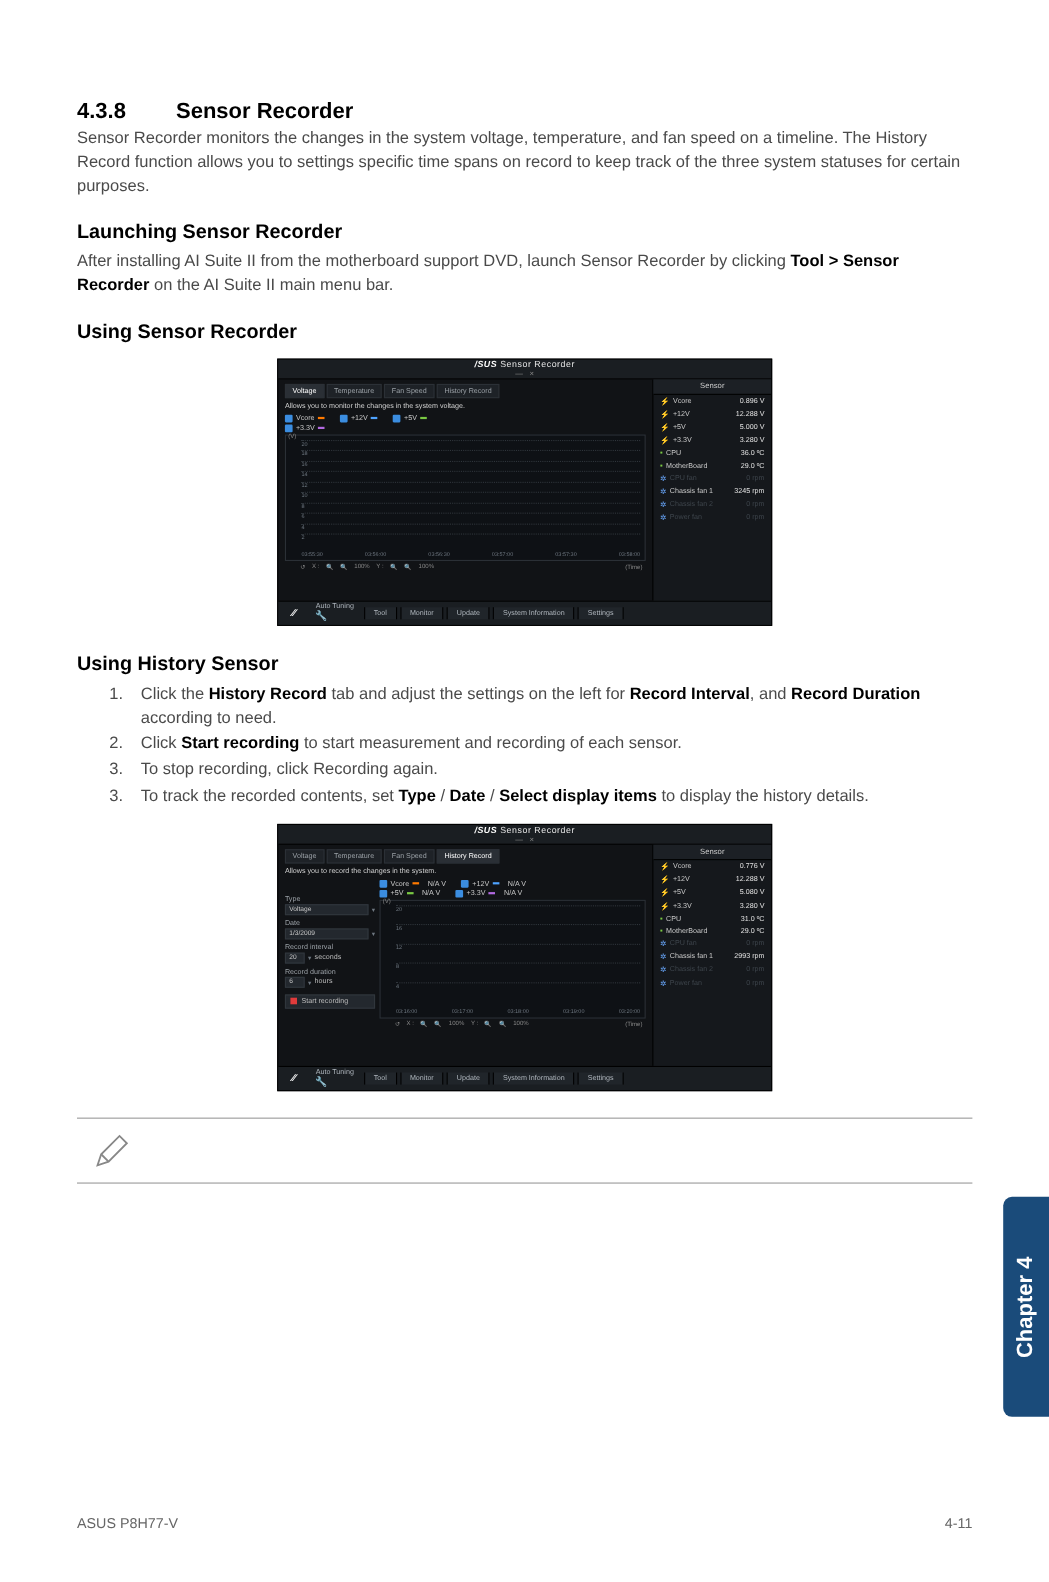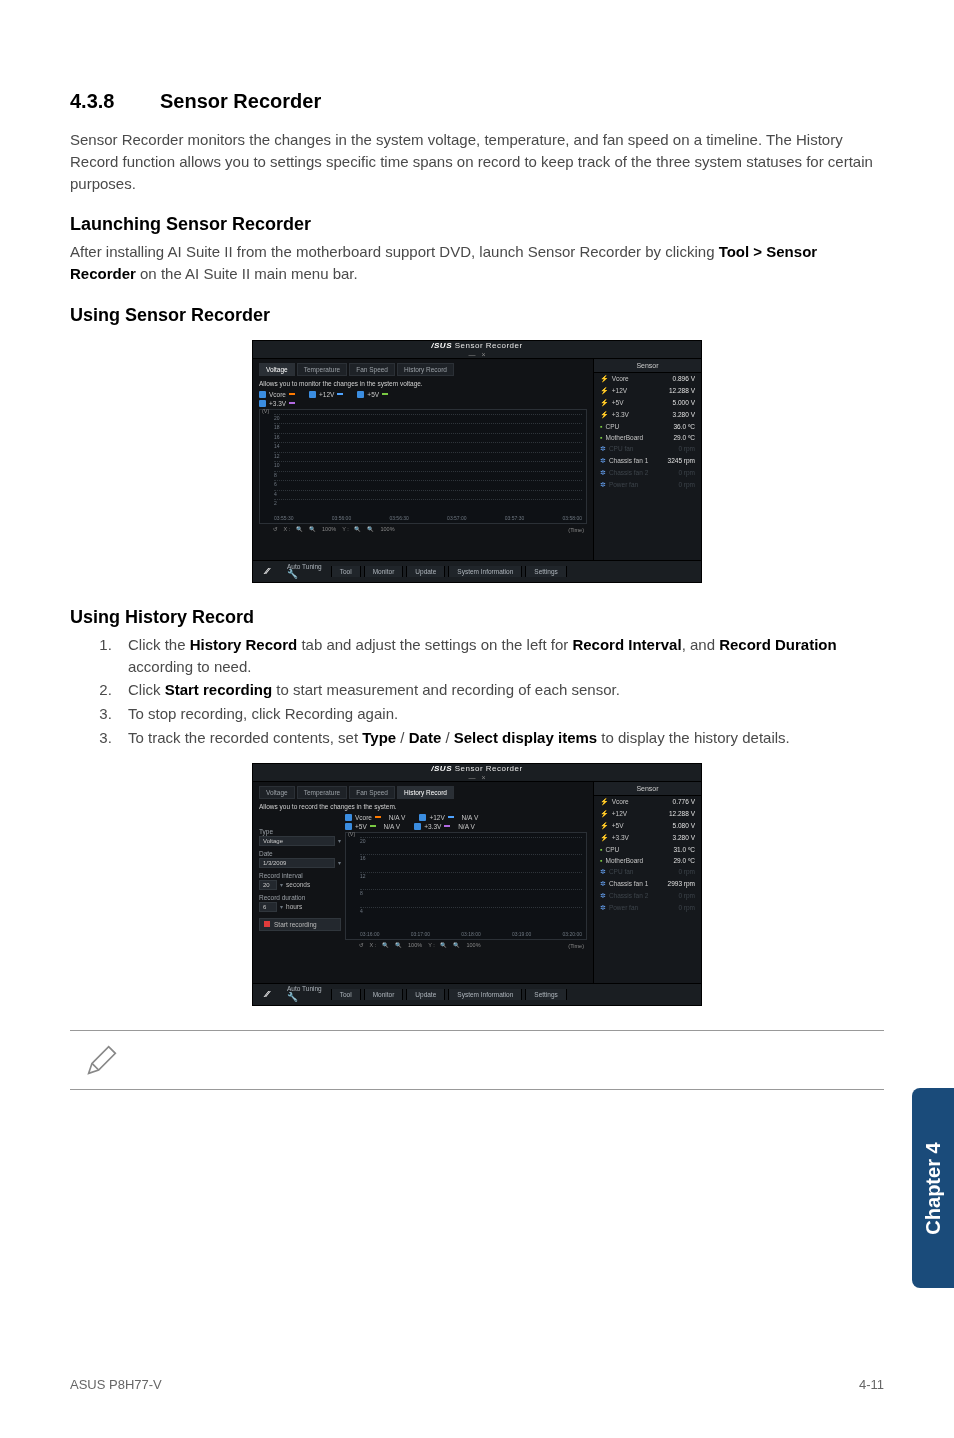--- a/index.html
+++ b/index.html
@@ -11,21 +11,21 @@
     position: relative;
     color: #333;
   }
   .page {
     padding: 90px 70px 40px 70px;
   }
   h2.section-num {
     font-size: 20px;
     font-weight: bold;
     color: #000;
-    margin-bottom: 16px;
+    margin-bottom: 2px;
   }
   h2.section-num .num { display:inline-block; width:90px; }
   p.body {
     font-size: 15px;
     line-height: 1.45;
     color: #4a4a4a;
     margin-bottom: 20px;
   }
   h3.sub {
     font-size: 18px;
@@ -355,21 +355,21 @@
       <div class="ft-logo">⁄⁄</div>
       <div class="ft-auto"><span>Auto Tuning</span><br><span class="icon">🔧</span></div>
       <div class="ft-btn">Tool</div>
       <div class="ft-btn">Monitor</div>
       <div class="ft-btn">Update</div>
       <div class="ft-btn">System Information</div>
       <div class="ft-btn">Settings</div>
     </div>
   </div>
 
-  <h3 class="sub">Using History Record</h3>
+  <h3 class="sub">Using History Sensor</h3>
   <ol class="steps">
     <li><span>Click the </span><b>History Record</b><span> tab and adjust the settings on the left for </span><b>Record Interval</b><span>, and </span><b>Record Duration</b><span> according to need.</span></li>
     <li><span>Click </span><b>Start recording</b><span> to start measurement and recording of each sensor.</span></li>
     <li>To stop recording, click Recording again.</li>
     <li value="3"><span>To track the recorded contents, set </span><b>Type</b><span> / </span><b>Date</b><span> / </span><b>Select display items</b><span> to display the history details.</span></li>
   </ol>
 
   <div class="screenshot shot2">
     <div class="shot-titlebar">
       <div class="shot-title"><span class="logo">/SUS</span>&nbsp;<span>Sensor Recorder</span></div>

